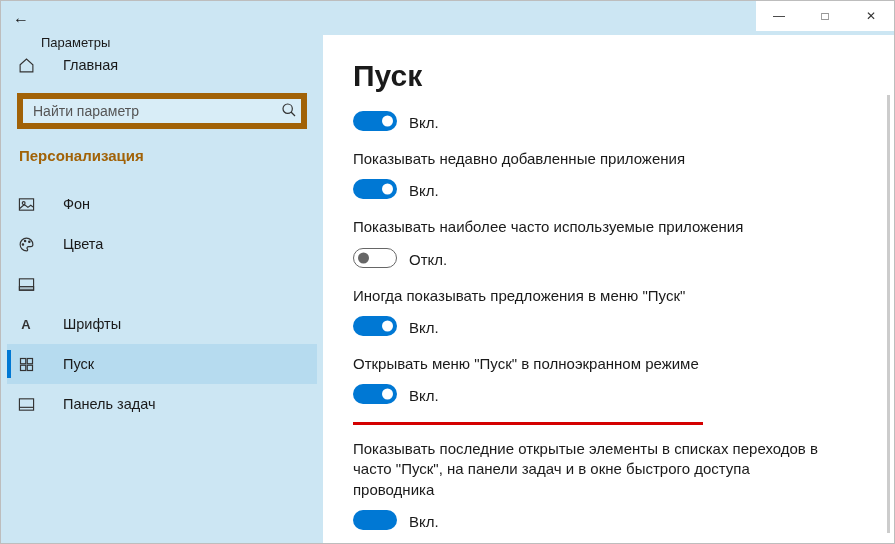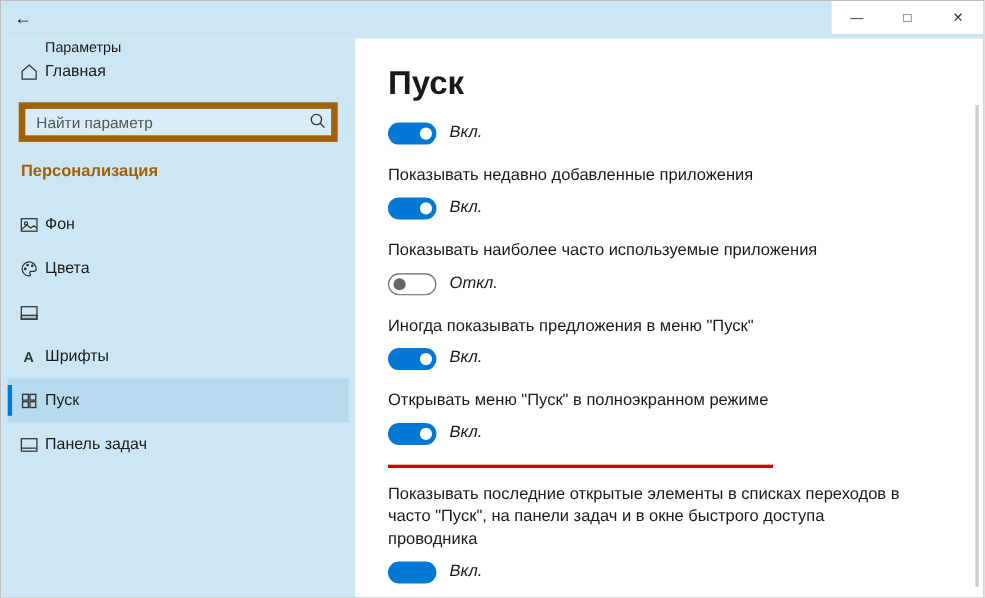--- a/index.html
+++ b/index.html
@@ -4,34 +4,34 @@
 <style>
   * { box-sizing: border-box; margin: 0; padding: 0; font-family: "Segoe UI", Tahoma, sans-serif; }
   body { width: 895px; height: 544px; overflow: hidden; background: #fff; border: 1px solid #bdbdbd; }
   .titlebar { height: 34px; display: flex; align-items: center; background: #cce6f3; position: relative; }
   .titlebar .back { width: 40px; text-align: center; font-size: 16px; color: #1a1a1a; cursor: pointer; }
   .titlebar .title { font-size: 13px; color: #1a1a1a; margin-top: 48px; }
   .winctrls { position: absolute; right: 0; top: 0; display: flex; background: #fff; }
   .winbtn { width: 46px; height: 30px; display:flex; align-items:center; justify-content:center; font-size:12px; color:#333; cursor:pointer; font-family: "Segoe UI Symbol", sans-serif; }
   .shell { display:flex; height: calc(100% - 34px); }
   .sidebar { width: 322px; background:#cce6f3; padding: 10px 6px 0 6px; overflow:hidden; }
-  .nav-item { display:flex; align-items:center; height:40px; padding:0 10px; font-size:14.5px; color:#1a1a1a; cursor:pointer; gap:6px;}
+  .nav-item { display:flex; align-items:center; height:40px; padding:0 10px; font-size:14.5px; color:#1a1a1a; cursor:pointer; gap:28px;}
   .nav-item.selected { background:#b6dbef; position:relative; }
   .nav-item.selected::before { content:""; position:absolute; left:0; top:6px; bottom:6px; width:4px; background:#0078d4;}
   .nav-icon { width:18px; display:flex; align-items:center; justify-content:center; color:#333; }
   .search-wrap { margin: 8px 10px 14px 10px; position:relative; }
   .search { width:100%; height:36px; border:6px solid #a16207; background:#d8edf7; padding:0 36px 0 10px; font-size:14px; outline:none; color:#333; }
   .search::placeholder{ color:#555;}
   .search-icon { position:absolute; right:10px; top:9px; color:#333; }
   .category { font-weight:600; font-size:15px; padding: 4px 12px 20px 12px; color:#a16207; }
   .content { flex:1; padding: 24px 10px 0 30px; overflow-y:auto; position:relative;}
   .page-title { font-size:30px; font-weight:600; color:#1a1a1a; margin-bottom:18px;}
   .setting { margin-bottom: 18px; }
   .setting-label { font-size:15px; color:#1a1a1a; margin-bottom:10px; line-height:1.35; max-width:480px;}
-  .toggle-row { display:flex; align-items:flex-start; gap:12px;font-style:italic;}
+  .toggle-row { display:flex; align-items:flex-end; gap:12px;}
   .toggle { width:44px; height:20px; border-radius:10px; position:relative; cursor:pointer; }
   .toggle.on { background:#0078d4;}
   .toggle.off { background:#fff; border:1.5px solid #666;}
   .knob { width:11px; height:11px; border-radius:50%; position:absolute; top:50%; transform:translateY(-50%);}
   .toggle.on .knob{ right:4px; background:#fff;}
   .toggle.off .knob{ left:4px; background:#666;}
   .toggle-text{ font-size:15px; color:#1a1a1a;}
   .redline { height:3px; background:#d40000; width:350px; margin: 2px 0 14px 0;}
   .scrollhint { position:absolute; right:4px; top:60px; bottom:10px; width:3px; background:#ccc;}
 </style>

